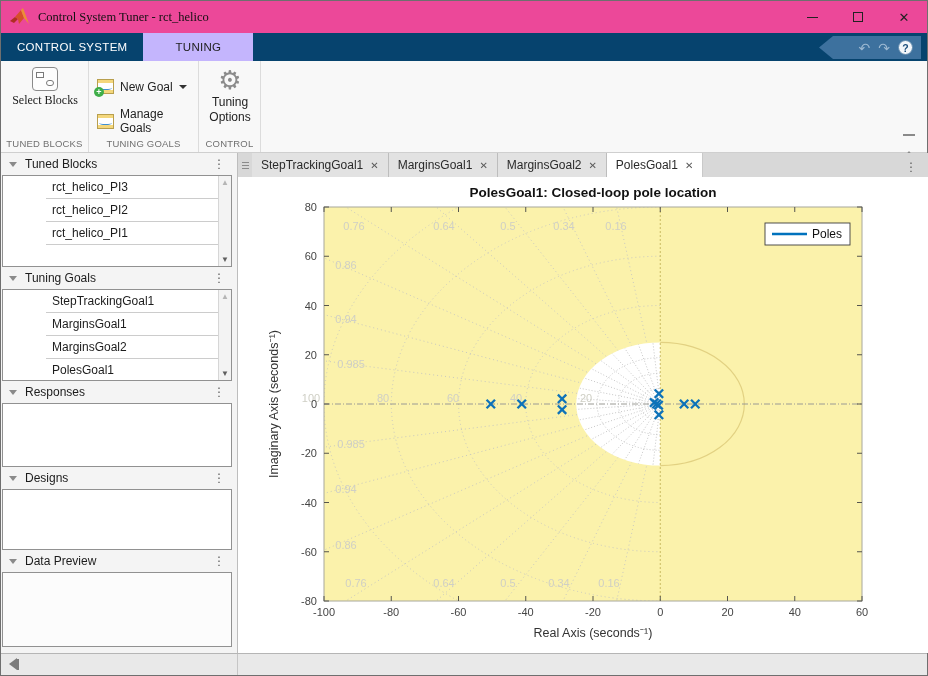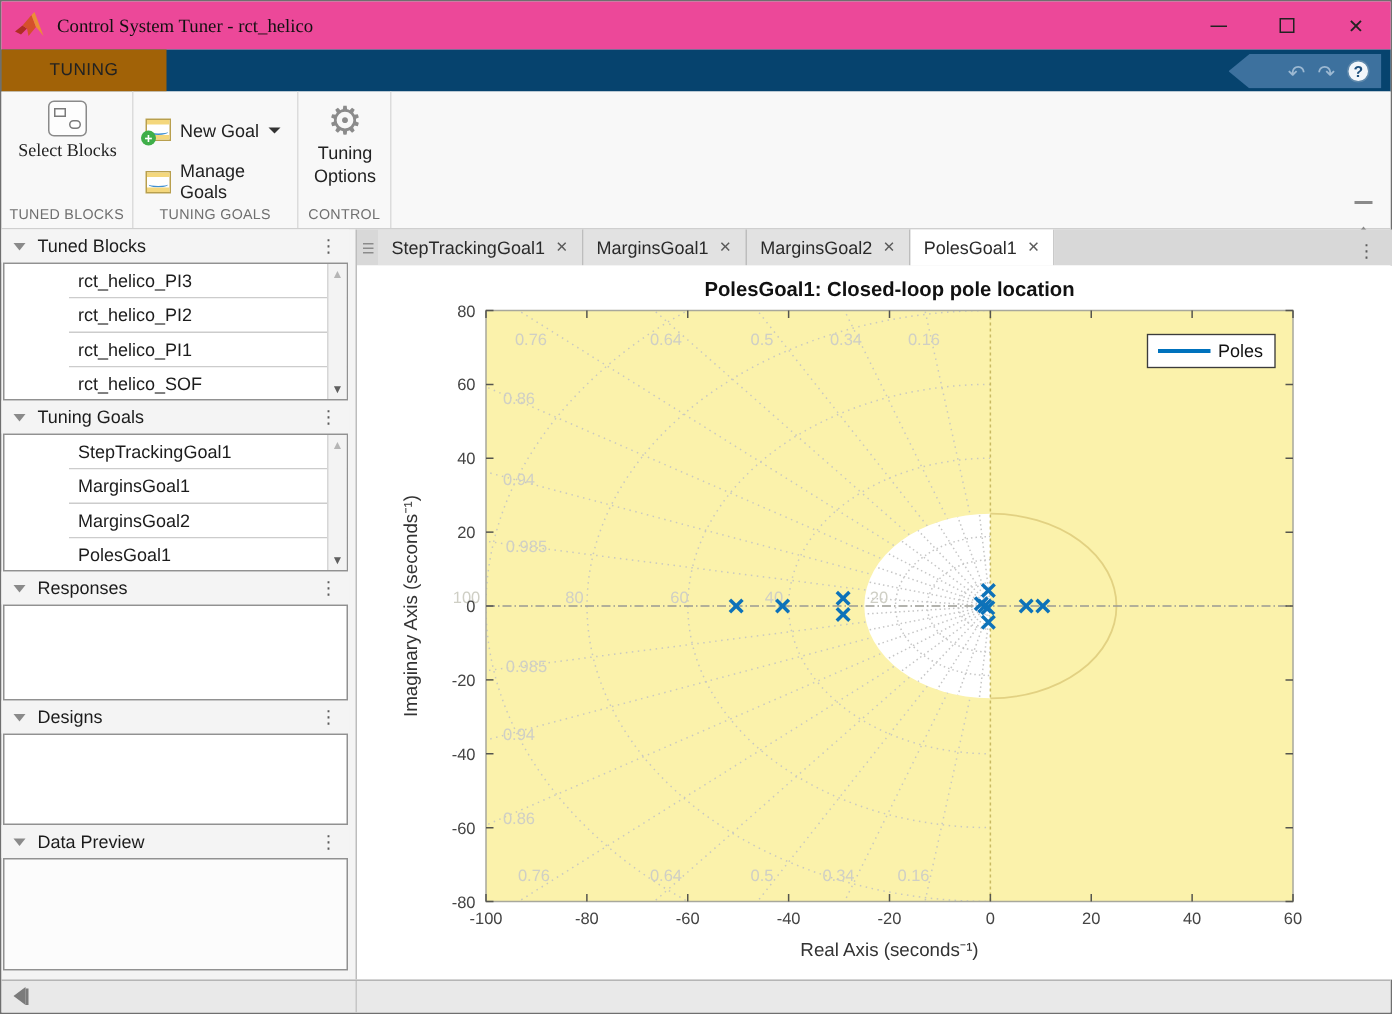--- a/index.html
+++ b/index.html
@@ -15,21 +15,21 @@
   .title-text { font-size:12.5px; color:#111; }
   .win-controls { position:absolute; right:0; top:0; height:32px; display:flex; }
   .win-btn { width:46px; height:32px; display:flex; align-items:center; justify-content:center; color:#222; }
   .glyph-min { width:11px; height:1px; background:#222; display:inline-block; }
   .glyph-max { width:10px; height:10px; border:1px solid #222; display:inline-block; }
   .glyph-close { font-size:13px; line-height:1; }
 
   
   .ribbon-tabs { position:absolute; left:0; top:32px; width:100%; height:28px; background:#06436e; display:flex; }
   .rtab { padding:0 16px; height:28px; display:flex; align-items:center; font-size:11.5px; letter-spacing:.3px; color:#fff; }
-  .rtab.active { background:#a16207; color:#222; padding:0 32px; }
+  .rtab.active { background:#c4b5fd; color:#222; padding:0 32px; }
   .quick-access { position:absolute; right:6px; top:3px; height:23px; width:102px; background:#3d719e;
     clip-path:polygon(14px 0, 100% 0, 100% 100%, 14px 100%, 0 50%);
     display:flex; align-items:center; justify-content:flex-end; gap:8px; padding-right:8px; }
   .qa-icon { color:#9db9d2; font-size:14px; line-height:1; }
   .qa-help { width:15px; height:15px; border-radius:50%; background:#f2f6fa; border:1px solid #5e88ab;
     color:#1d4f7c; font-size:10.5px; font-weight:bold; display:flex; align-items:center; justify-content:center; }
 
   
   .toolbar { position:absolute; left:0; top:60px; width:100%; height:92px; background:#f8f8f8;
     border-bottom:1px solid #cfcfcf; }
@@ -120,20 +120,21 @@
       <div class="win-btn">
           <span class="glyph-max"></span>
         </div>
       <div class="win-btn">
           <span class="glyph-close">✕</span>
         </div>
     </div>
   </div>
 
   <div class="ribbon-tabs">
+    <div class="rtab">CONTROL SYSTEM</div>
     <div class="rtab active">TUNING</div>
     <div class="quick-access">
       <span class="qa-icon">↶</span>
       <span class="qa-icon">↷</span>
       <span class="qa-help">?</span>
     </div>
   </div>
 
   <div class="toolbar">
 
@@ -188,21 +189,20 @@
   <div class="sidebar">
     <div class="panel-header">
       <span class="ph-tri"></span>
       <span class="ph-title">Tuned Blocks</span>
       <span class="ph-kebab">⋮</span>
     </div>
     <div class="panel-box box-list">
       <div class="list-row">rct_helico_PI3</div>
         <div class="list-row">rct_helico_PI2</div>
         <div class="list-row">rct_helico_PI1</div>
-        <div class="list-row">rct_helico_SOF</div>
         <div class="vscroll">
           <span class="up">▲</span>
           <span class="dn">▼</span>
         </div>
     </div>
 
     <div class="panel-header">
       <span class="ph-tri"></span>
       <span class="ph-title">Tuning Goals</span>
       <span class="ph-kebab">⋮</span>

